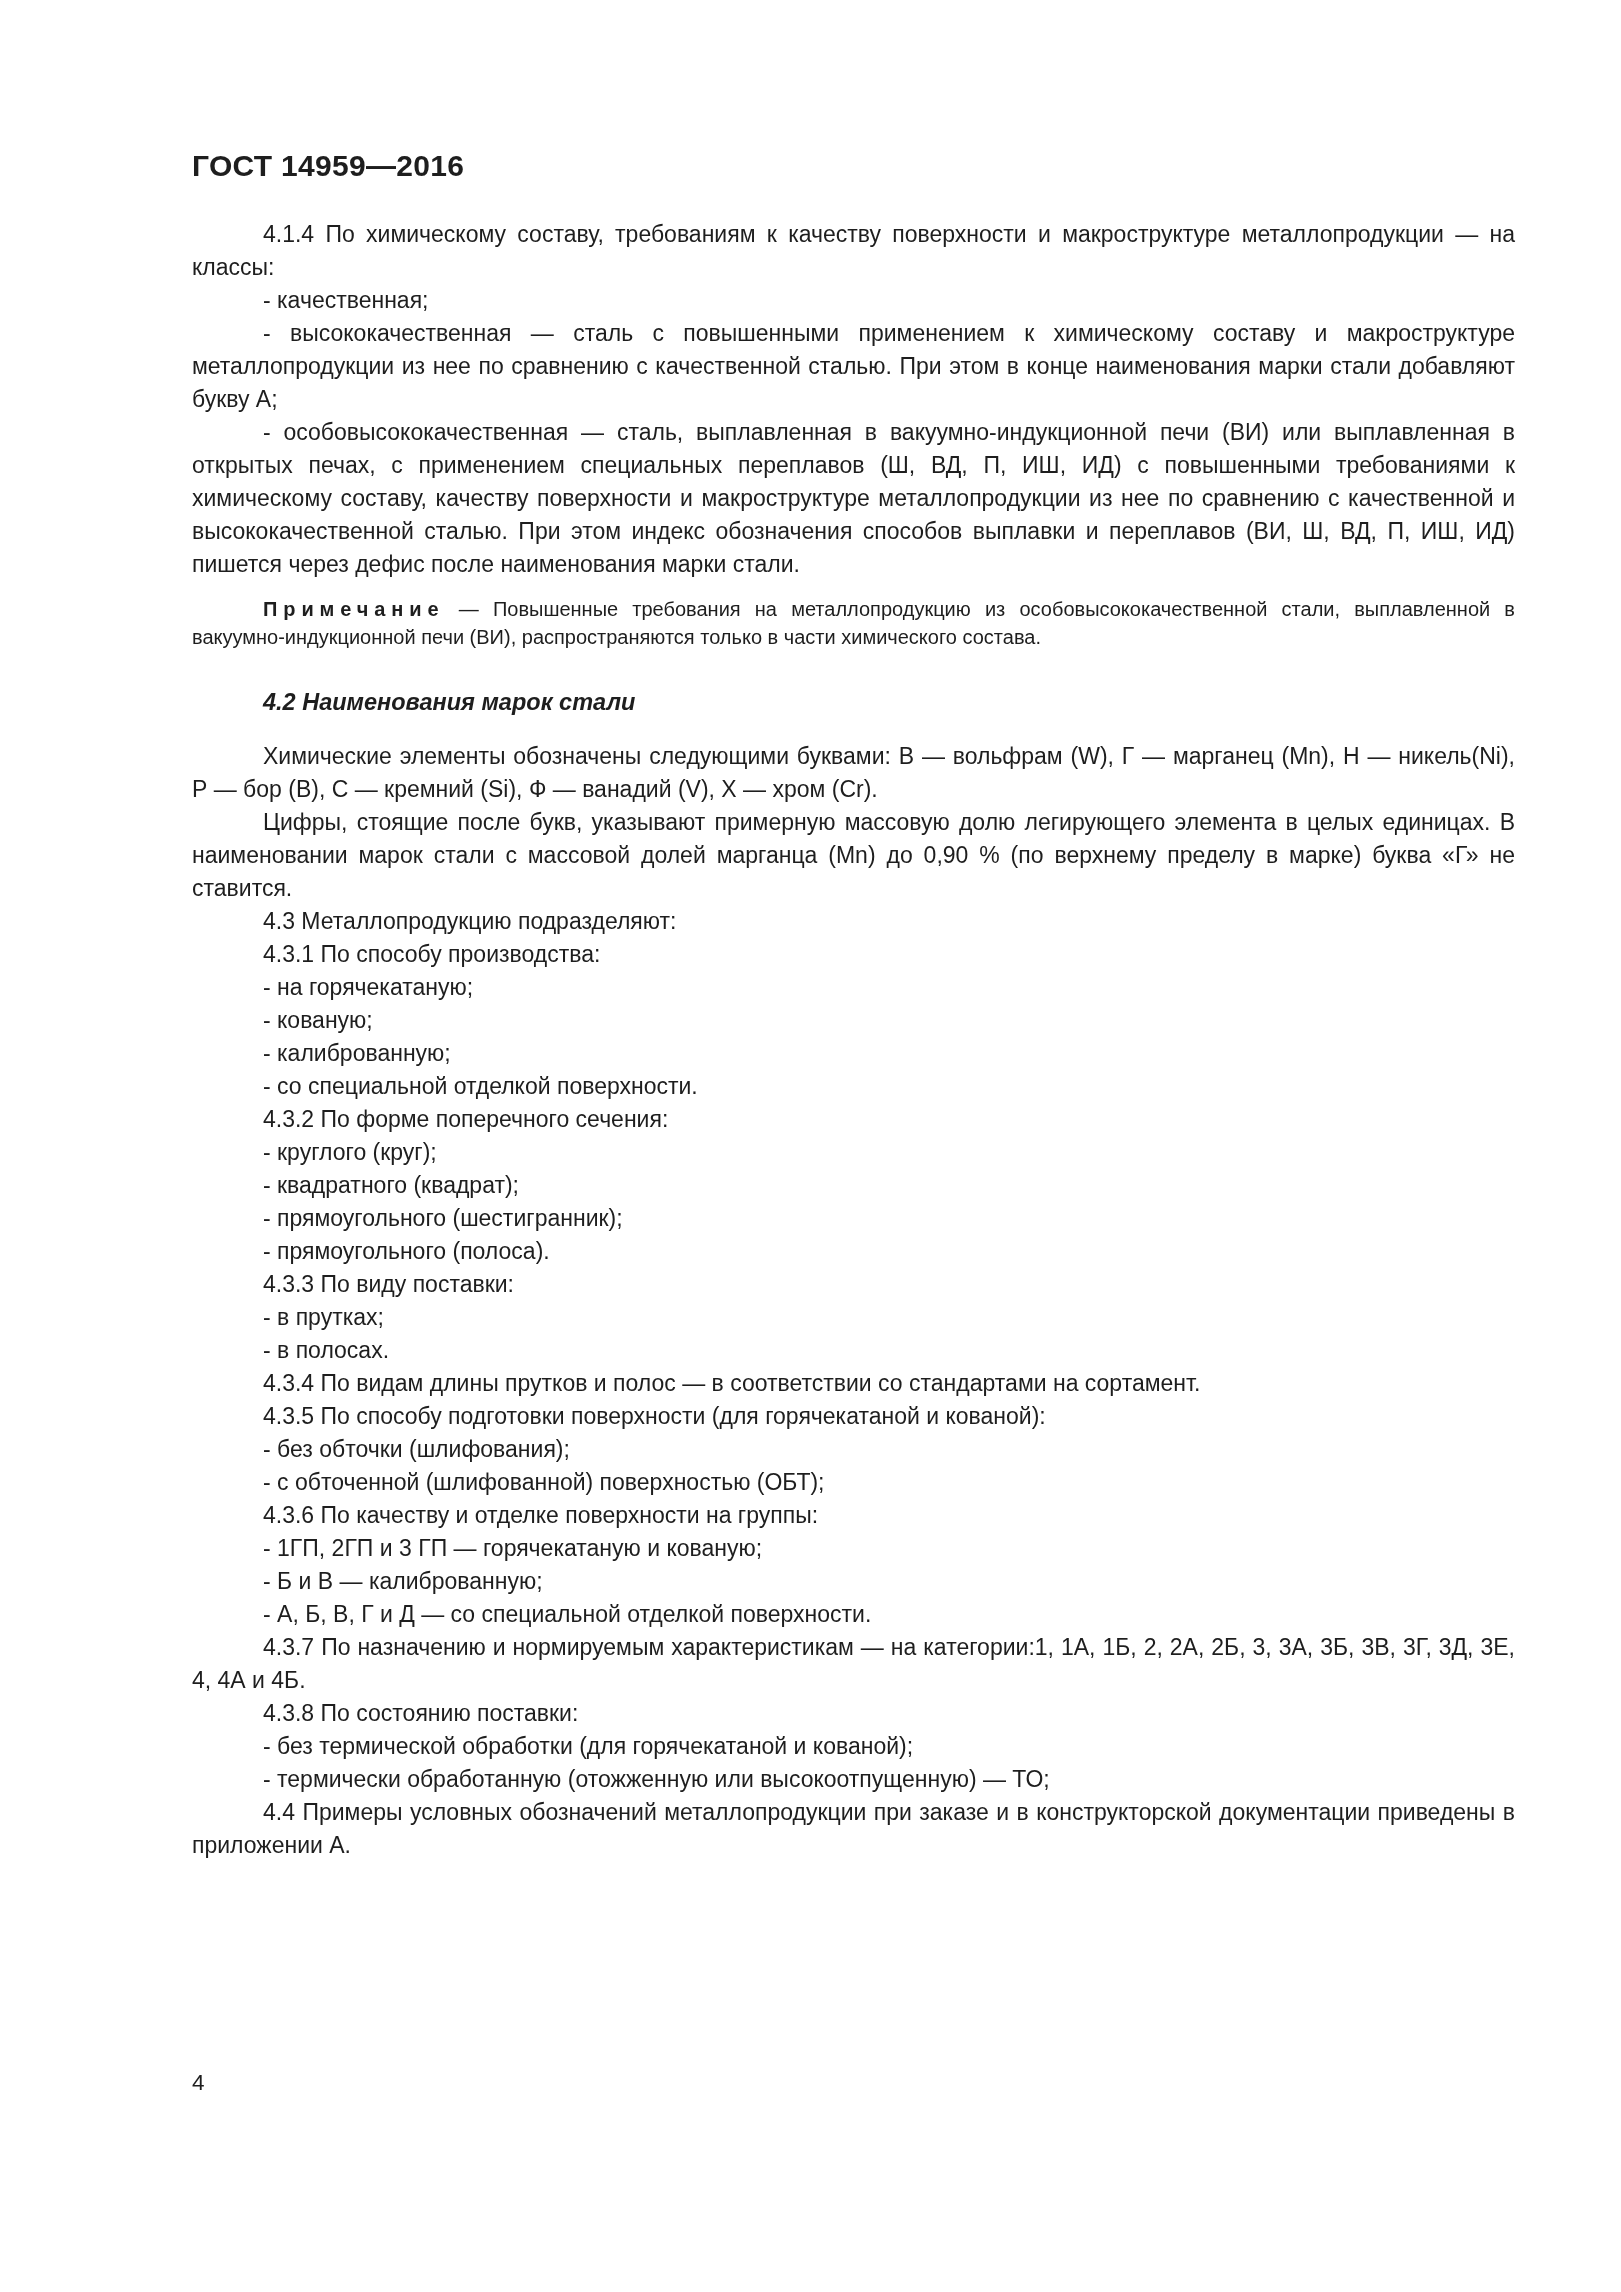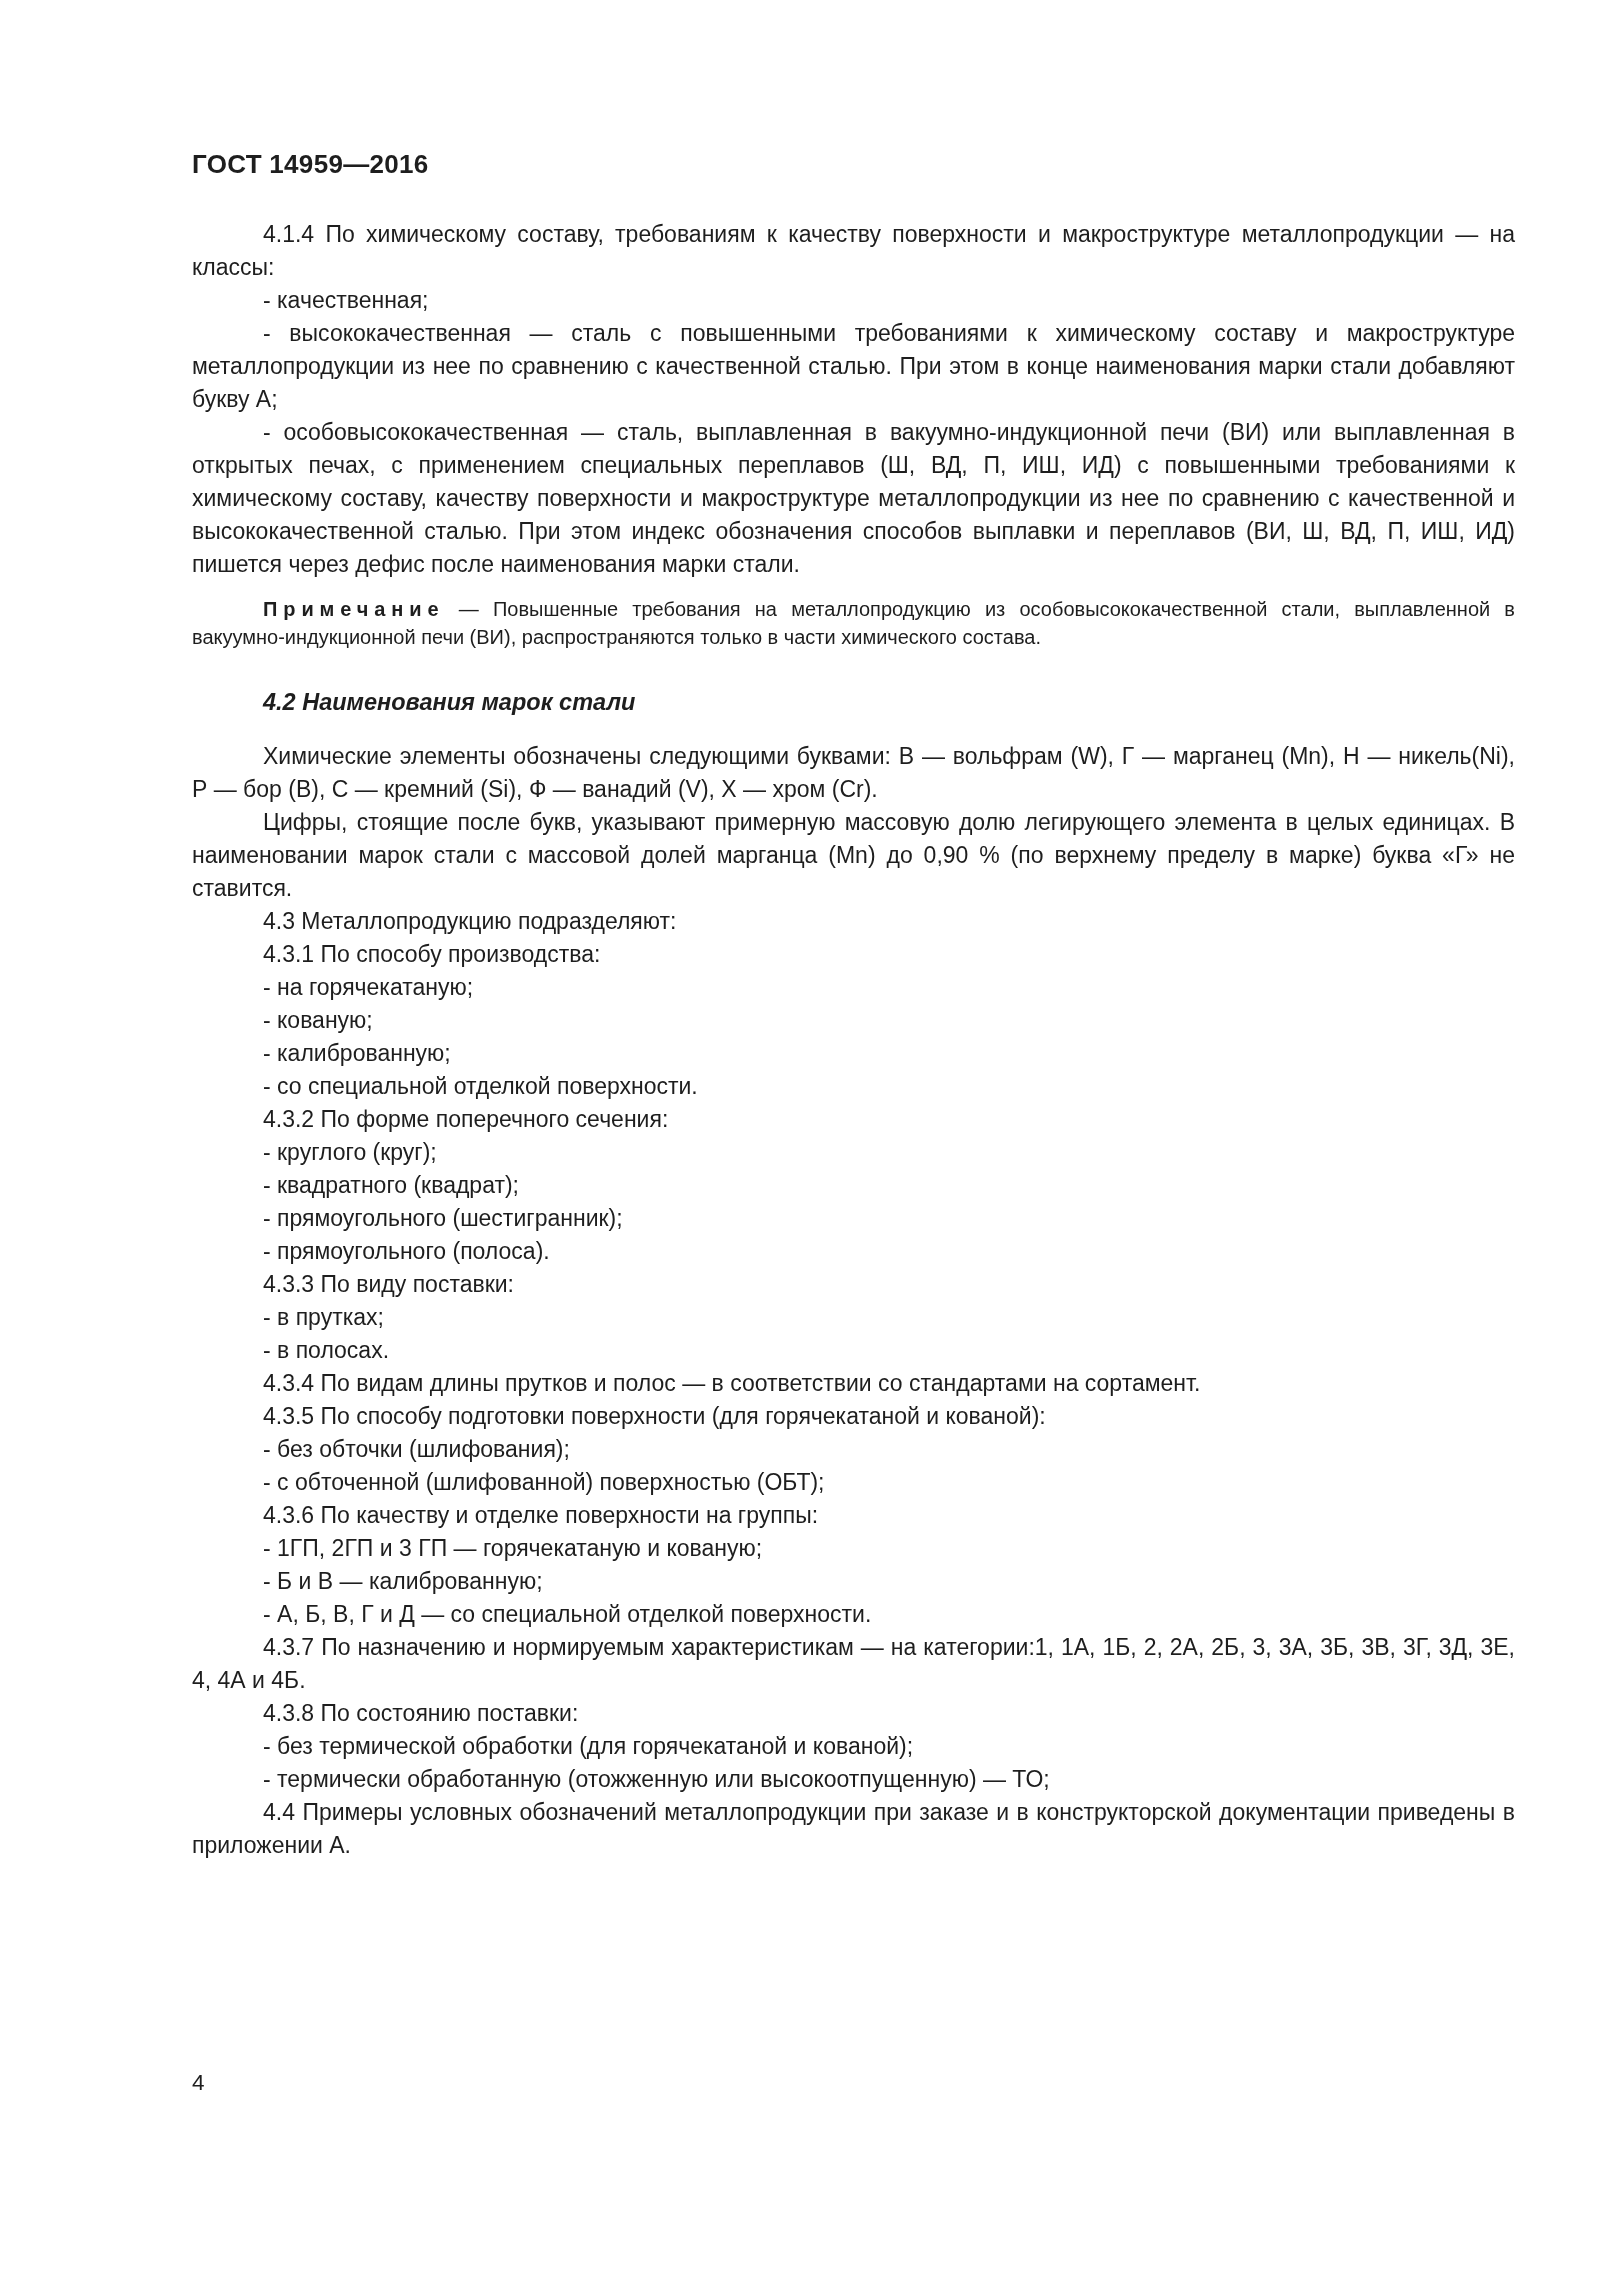--- a/index.html
+++ b/index.html
@@ -1,38 +1,38 @@
 <!DOCTYPE html>
 <html><head>
 <meta charset="utf-8">
 <style>
   html, body { margin: 0; padding: 0; background: #ffffff; }
   body { width: 1621px; height: 2293px; position: relative; overflow: hidden;
          font-family: "Liberation Sans", sans-serif; color: #1e1e1e; }
   .page { position: absolute; left: 192px; top: 0; width: 1323px; }
-  .hdr { position: absolute; top: 149px; left: 0; font-weight: bold; font-size: 26px; letter-spacing: 0.3px; }
+  .hdr { position: absolute; top: 149px; left: 0; font-weight: bold; font-size: 30px; letter-spacing: 0.3px; }
   .body { position: absolute; top: 218px; left: 0; width: 1323px; font-size: 23px; line-height: 33px; }
   p { margin: 0; text-align: justify; }
   .ind { text-indent: 71px; }
   .li { padding-left: 71px; }
   .note { font-size: 20px; line-height: 28px; margin-top: 13.7px; }
   .note .sp { letter-spacing: 5.9px; font-weight: bold; }
   .h2 { font-weight: bold; font-size: 23.5px; padding-left: 71px; margin-top: 35px; margin-bottom: 21.6px; font-style: italic; }
   .pno { position: absolute; top: 2070px; left: 0; font-size: 22.5px; }
 </style>
 </head>
 <body>
 
 <div class="page">
   <div class="hdr">ГОСТ 14959—2016</div>
 
   <div class="body">
     <p class="ind">4.1.4 По химическому составу, требованиям к качеству поверхности и макроструктуре металлопродукции — на классы:</p>
     <p class="ind">- качественная;</p>
-    <p class="ind">- высококачественная — сталь с повышенными требованиями к химическому составу и макроструктуре металлопродукции из нее по сравнению с качественной сталью. При этом в конце наименования марки стали добавляют букву А;</p>
+    <p class="ind">- высококачественная — сталь с повышенными применением к химическому составу и макроструктуре металлопродукции из нее по сравнению с качественной сталью. При этом в конце наименования марки стали добавляют букву А;</p>
     <p class="ind">- особовысококачественная — сталь, выплавленная в вакуумно-индукционной печи (ВИ) или выплавленная в открытых печах, с применением специальных переплавов (Ш, ВД, П, ИШ, ИД) с повышенными требованиями к химическому составу, качеству поверхности и макроструктуре металлопродукции из нее по сравнению с качественной и высококачественной сталью. При этом индекс обозначения способов выплавки и переплавов (ВИ, Ш, ВД, П, ИШ, ИД) пишется через дефис после наименования марки стали.</p>
 
     <p class="ind note"><span class="sp">Примечание</span><span> — Повышенные требования на металлопродукцию из особовысококачественной стали, выплавленной в вакуумно-индукционной печи (ВИ), распространяются только в части химического состава.</span></p>
 
     <div class="h2">4.2 Наименования марок стали</div>
     <p class="ind">Химические элементы обозначены следующими буквами: В — вольфрам (W), Г — марганец (Mn), Н — никель(Ni), Р — бор (B), С — кремний (Si), Ф — ванадий (V), Х — хром (Cr).</p>
     <p class="ind">Цифры, стоящие после букв, указывают примерную массовую долю легирующего элемента в целых единицах. В наименовании марок стали с массовой долей марганца (Mn) до 0,90 % (по верхнему пределу в марке) буква «Г» не ставится.</p>
 
     <p class="li">4.3 Металлопродукцию подразделяют:</p>
     <p class="li">4.3.1 По способу производства:</p>

